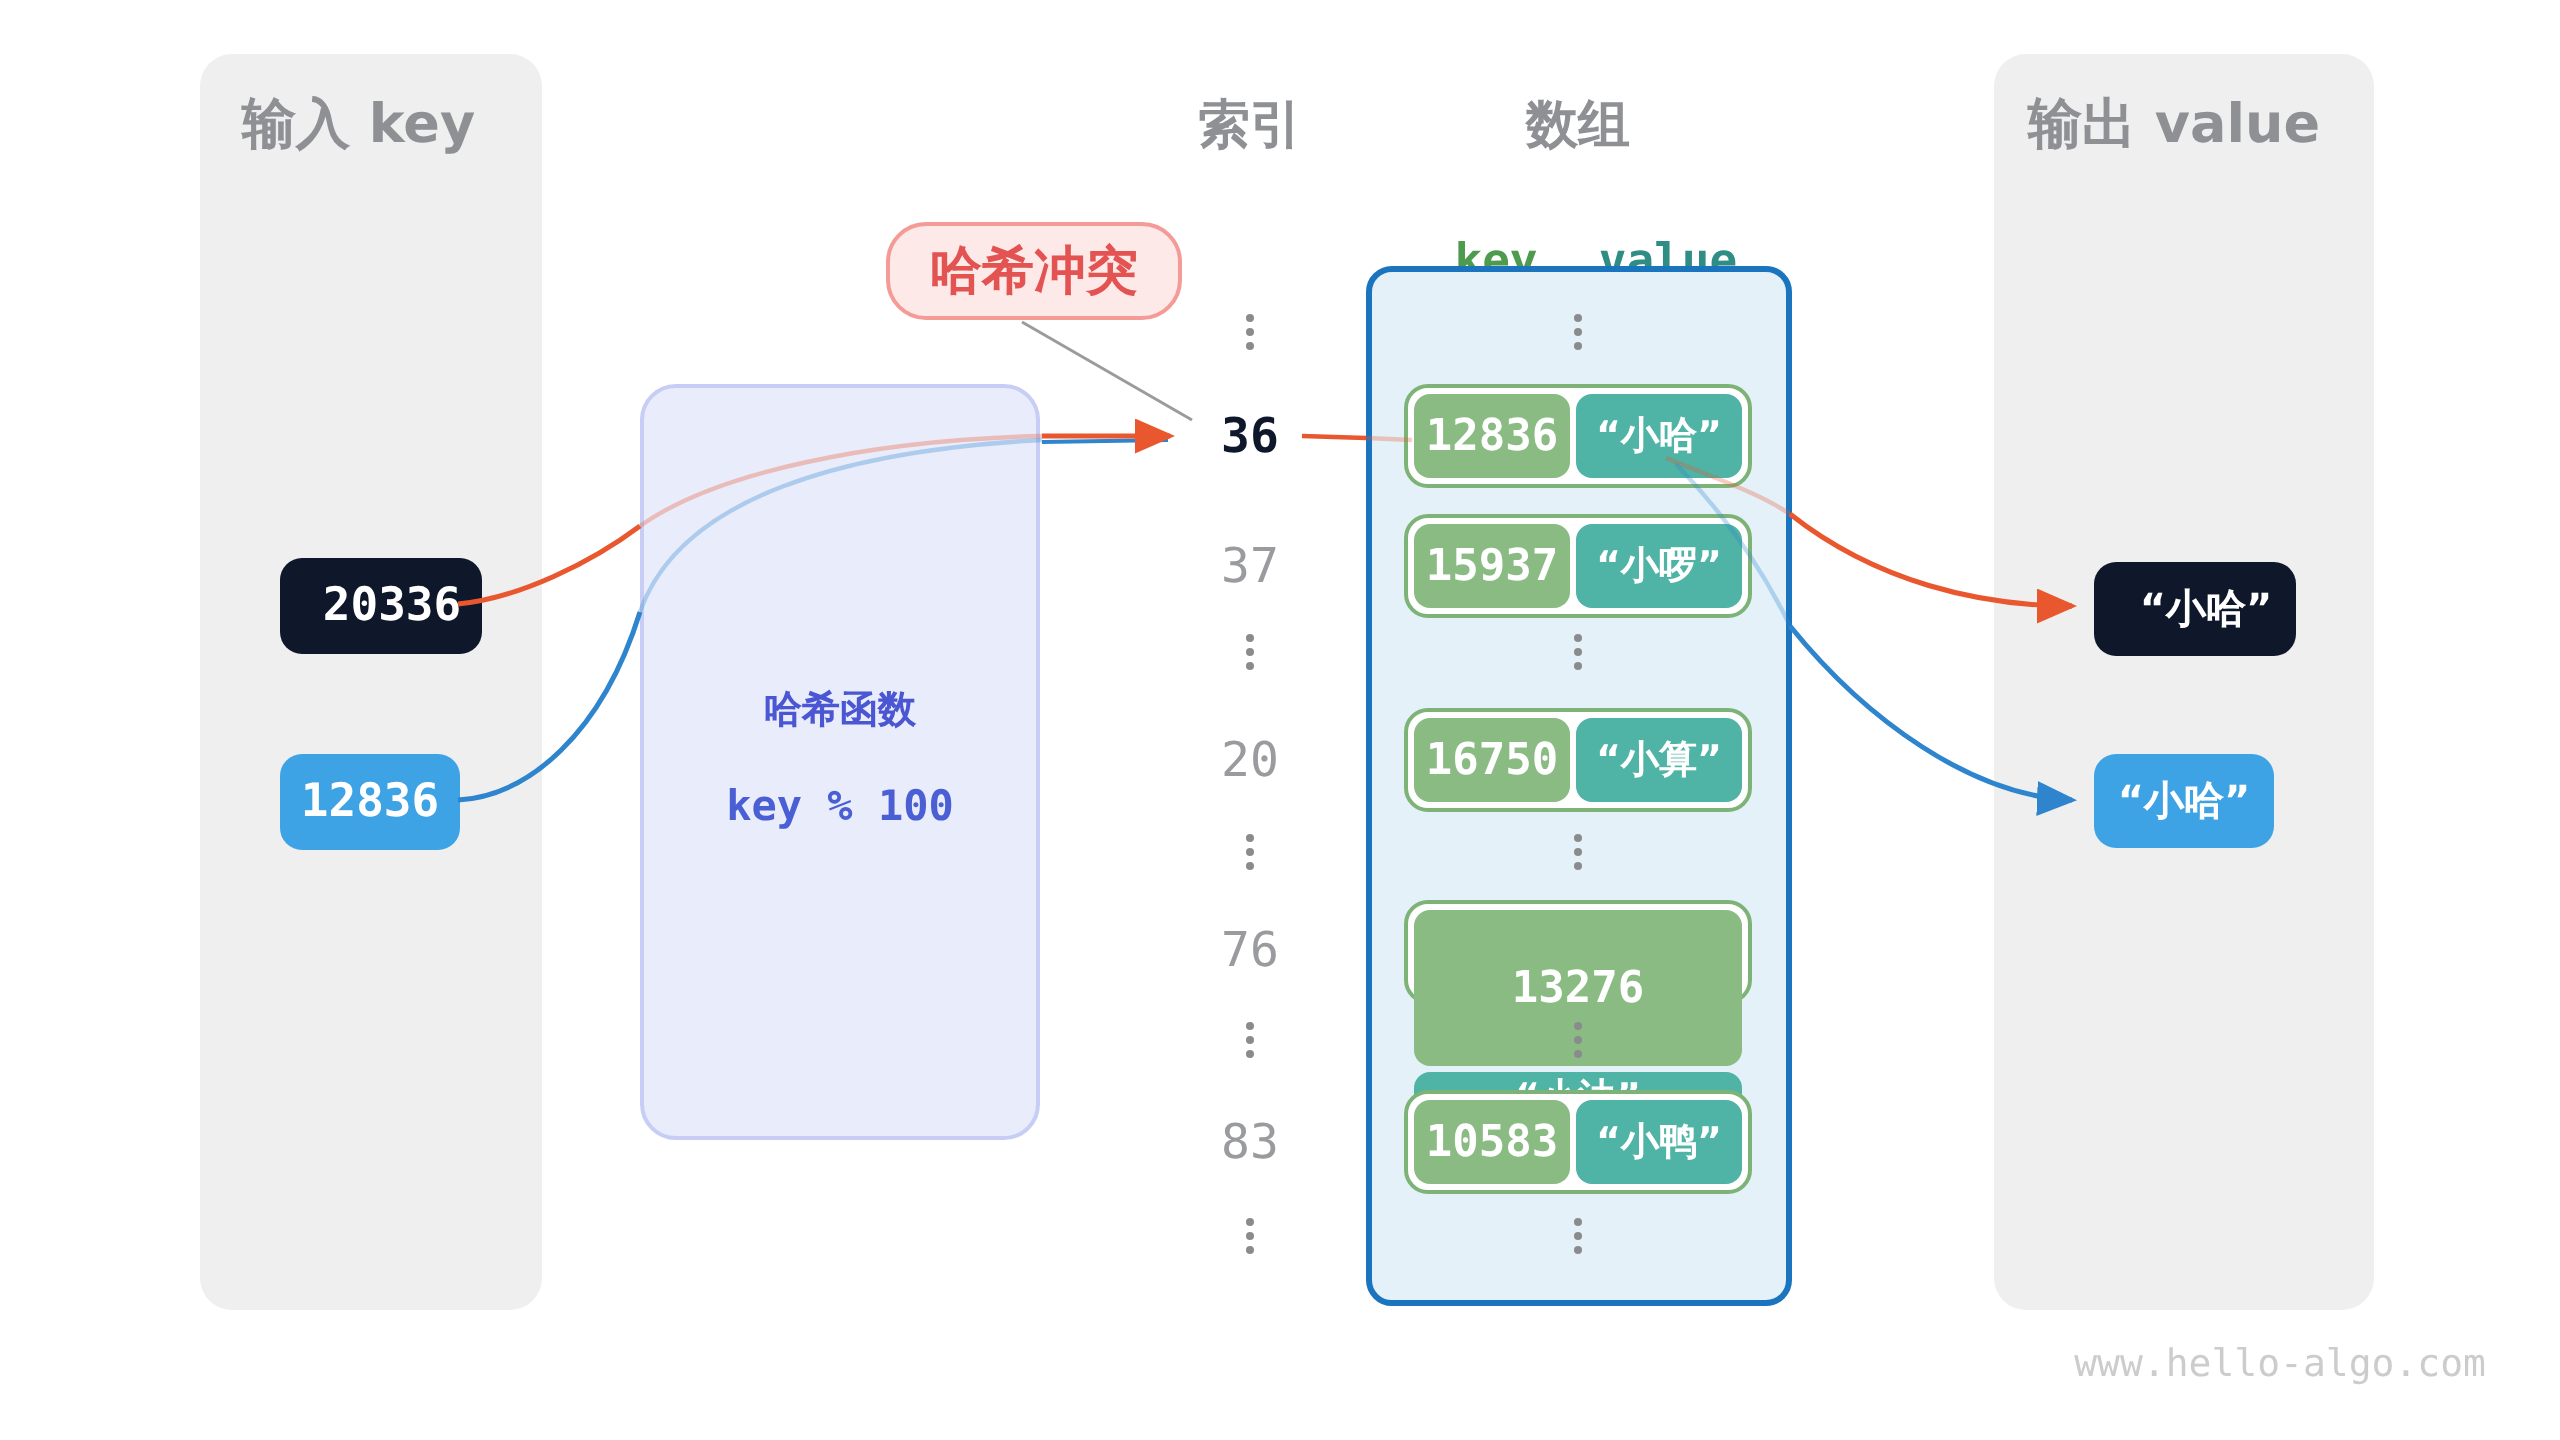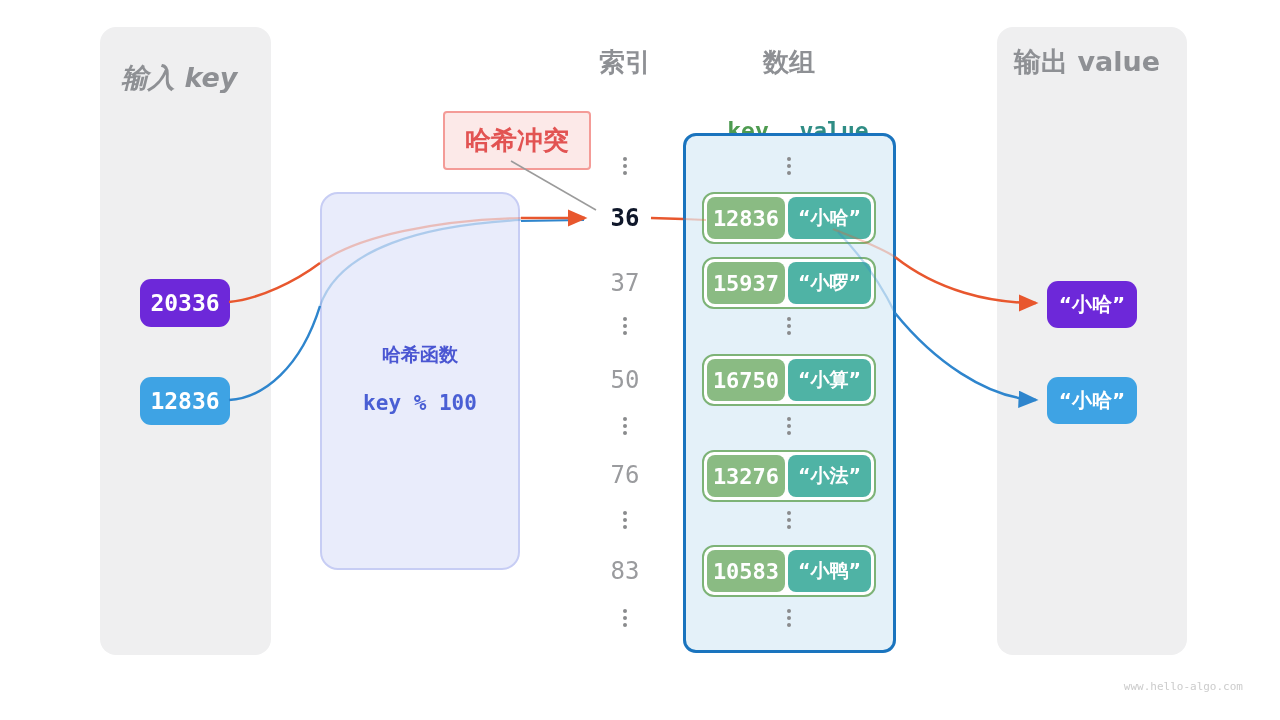--- a/index.html
+++ b/index.html
@@ -9,55 +9,55 @@
   .panel-title{position:absolute;font-size:27px;font-weight:bold;color:#8e9094;white-space:nowrap;}
   .col-header{position:absolute;font-size:26px;font-weight:bold;color:#8e9094;transform:translateX(-50%);white-space:nowrap;}
   .kv-label{position:absolute;font-family:"DejaVu Sans Mono",monospace;font-size:23px;font-weight:bold;
             transform:translateX(-50%);white-space:nowrap;margin-top:26px;}
   .kv-key{color:#4e9b50;}
   .kv-value{color:#2f8d85;}
   .chip{position:absolute;width:90px;height:48px;border-radius:11px;display:flex;align-items:center;
         justify-content:center;color:#fff;}
   .chip.num{font-family:"DejaVu Sans Mono",monospace;font-size:23px;font-weight:bold;}
   .chip.word{font-size:20px;font-weight:bold;}
-  .chip.orange{background:#6d28d9;}
+  .chip.orange{background:#0f172a;padding-left:11px;}
   .chip.blue{background:#3ea3e4;}
   .hash-box{position:absolute;left:320px;top:192px;width:200px;height:378px;background:#e9ecfb;
             border:2px solid #c7cdf4;border-radius:18px;box-sizing:border-box;}
   .hash-title{position:absolute;left:320px;top:342px;width:200px;text-align:center;font-size:19px;
               font-weight:bold;color:#4a56d2;}
   .hash-formula{position:absolute;left:320px;top:391px;width:200px;text-align:center;
                 font-family:"DejaVu Sans Mono",monospace;font-size:21px;font-weight:bold;color:#4a5fd4;}
-  .collision{position:absolute;left:443px;top:111px;width:148px;height:59px;background:#fce9e8;
-             border:2.5px solid #f49b97;border-radius:4px;display:flex;align-items:center;
+  .collision{position:absolute;left:443px;top:111px;width:148px;height:49px;background:#fce9e8;
+             border:2.5px solid #f49b97;border-radius:20px;display:flex;align-items:center;
              justify-content:center;font-size:26px;font-weight:bold;color:#e25352;box-sizing:border-box;}
   .array-box{position:absolute;left:683px;top:133px;width:213px;height:520px;background:#e4f1f9;
              border:3px solid #1a74be;border-radius:13px;box-sizing:border-box;}
   .row{position:absolute;left:702px;width:174px;height:52px;background:#ffffff;border:2px solid #7db377;
        border-radius:12px;display:flex;gap:3px;padding:3px;box-sizing:border-box;}
   .cell-key{flex:0 0 78px;background:#8abb83;border-radius:8px;color:#fff;display:flex;align-items:center;
             justify-content:center;font-family:"DejaVu Sans Mono",monospace;font-size:22px;font-weight:bold;}
   .cell-value{flex:1;background:#4fb3a5;border-radius:8px;color:#fff;display:flex;align-items:center;
               justify-content:center;font-size:19px;font-weight:bold;white-space:nowrap;}
   .idx{position:absolute;font-family:"DejaVu Sans Mono",monospace;font-size:24px;line-height:30px;
        color:#9a9b9e;transform:translateX(-50%);}
   .idx.hot{font-weight:bold;color:#0f172a;}
   .vdots{position:absolute;display:flex;flex-direction:column;gap:3px;transform:translateX(-50%);}
   .vdots span{width:4px;height:4px;border-radius:50%;background:#8a8b8d;}
   .overlay{position:absolute;left:0;top:0;pointer-events:none;}
   .footer{position:absolute;right:37px;bottom:27px;font-family:"DejaVu Sans Mono",monospace;
-          font-size:11px;color:#cccccc;}
+          font-size:19px;color:#cccccc;}
 </style>
 </head>
 <body>
 
 <div class="canvas">
 
   <div class="panel" style="left:100px;top:27px;width:171px;height:628px;"></div>
-  <div class="panel-title" style="left:121px;top:60px;font-style:italic;">输入 key</div>
+  <div class="panel-title" style="left:121px;top:44px;">输入 key</div>
   <div class="chip num orange" style="left:140px;top:279px;">20336</div>
   <div class="chip num blue" style="left:140px;top:377px;">12836</div>
 
   <div class="hash-box"></div>
   <div class="hash-title">哈希函数</div>
   <div class="hash-formula">key % 100</div>
 
   <div class="collision">哈希冲突</div>
 
   <div class="col-header" style="left:625px;top:45px;">索引</div>
@@ -70,21 +70,21 @@
       <span></span>
       <span></span>
     </div>
   <div class="idx hot" style="left:625px;top:203px;">36</div>
   <div class="idx" style="left:625px;top:268px;">37</div>
   <div class="vdots" style="left:625px;top:317px;">
       <span></span>
       <span></span>
       <span></span>
     </div>
-  <div class="idx" style="left:625px;top:365px;">50</div>
+  <div class="idx" style="left:625px;top:365px;">20</div>
   <div class="vdots" style="left:625px;top:417px;">
       <span></span>
       <span></span>
       <span></span>
     </div>
   <div class="idx" style="left:625px;top:460px;">76</div>
   <div class="vdots" style="left:625px;top:511px;">
       <span></span>
       <span></span>
       <span></span>
@@ -118,21 +118,21 @@
     </div>
   <div class="row" style="top:354px;">
     <div class="cell-key">16750</div>
     <div class="cell-value">“小算”</div>
   </div>
   <div class="vdots" style="left:789px;top:417px;">
       <span></span>
       <span></span>
       <span></span>
     </div>
-  <div class="row" style="top:450px;">
+  <div class="row" style="top:450px;flex-direction:column;">
     <div class="cell-key">13276</div>
     <div class="cell-value">“小法”</div>
   </div>
   <div class="vdots" style="left:789px;top:511px;">
       <span></span>
       <span></span>
       <span></span>
     </div>
   <div class="row" style="top:545px;">
     <div class="cell-key">10583</div>

